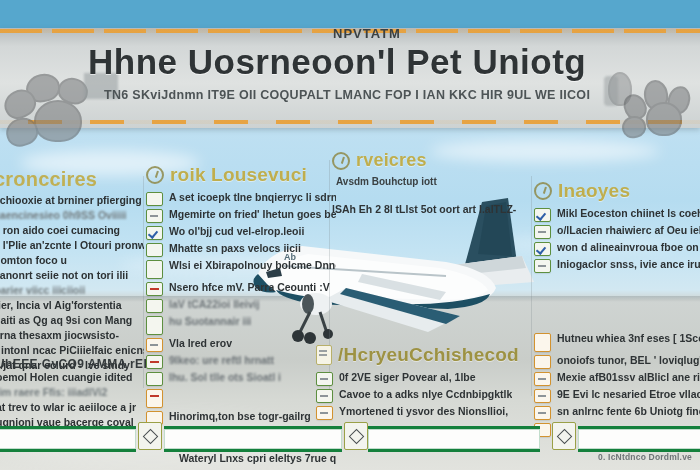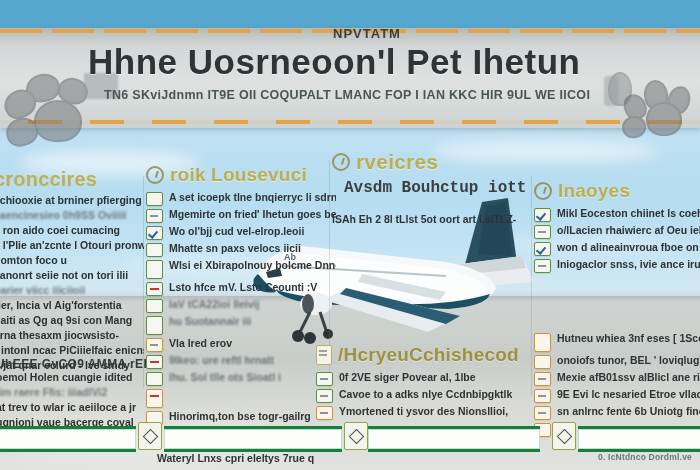--- a/index.html
+++ b/index.html
@@ -89,21 +89,21 @@
   .col-mid2{left:332px;top:150px;width:200px;}
   .col-right{left:534px;top:180px;width:170px;}
   .col-left-b{left:-4px;top:358px;width:150px;}
   .col-mid-b{left:316px;top:344px;width:200px;}
   .col-right-b{left:534px;top:332px;width:170px;}
 
   .sec-head{
     display:flex;align-items:center;gap:6px;margin-bottom:5px;
   }
   .sec-head .htext{
-    font-size:21px;font-weight:700;color:#bfae4e;letter-spacing:.2px;
+    font-size:18px;font-weight:700;color:#bfae4e;letter-spacing:.2px;
     white-space:nowrap;filter:blur(.55px);
     text-shadow:0 1px 0 rgba(255,255,255,.45);
   }
   .sec-head.big .htext{font-size:19px;}
   .sec-head.dark .htext{color:#9d9243;}
 
   .circ-icon{
     width:14px;height:14px;border-radius:50%;
     border:2px solid #8f8a4a;display:inline-block;flex:0 0 auto;
     position:relative;opacity:.85;
@@ -113,22 +113,22 @@
 
   .doc-icon{
     width:14px;height:18px;flex:0 0 auto;
     background:#f6f4e6;border:1.6px solid #b8b06a;border-radius:2px;
     position:relative;
   }
   .doc-icon::before{content:"";position:absolute;left:2px;top:4px;width:8px;height:1.6px;background:#9aa0a2;}
   .doc-icon::after{content:"";position:absolute;left:2px;top:8px;width:8px;height:1.6px;background:#9aa0a2;}
 
   .sec-sub{
-    font-size:16px;font-weight:700;color:#3b4143;margin:0 0 6px 12px;
-    white-space:nowrap;overflow:hidden;filter:blur(.55px);font-family:Liberation Mono, monospace;
+    font-size:10px;font-weight:700;color:#3b4143;margin:0 0 6px 4px;
+    white-space:nowrap;overflow:hidden;filter:blur(.55px);
   }
 
   
   .rows{display:flex;flex-direction:column;gap:2px;}
   .row{display:flex;align-items:flex-start;gap:6px;}
   .chk{
     width:15px;height:12px;flex:0 0 auto;margin-top:1px;
     background:#f4f6ef;border:1.6px solid #5d8f3f;border-radius:2px;
     position:relative;box-shadow:0 1px 1px rgba(0,0,0,.08);
   }
@@ -232,21 +232,21 @@
       <div class="pad" style="left:2px;top:14px;width:18px;height:22px;transform:rotate(-26deg);"></div>
       <div class="pad" style="left:24px;top:22px;width:32px;height:30px;"></div>
       <div class="pad" style="left:0px;top:36px;width:20px;height:18px;transform:rotate(-14deg);"></div>
     </div>
 
     <div class="title-block"></div>
     <div class="title-block2"></div>
   </div>
 
   <div class="banner-sup">NPVTATM</div>
-  <div class="banner-title">Hhne Uosrneoon'l Pet Ihetun</div>
+  <div class="banner-title">Hhne Uosrneoon'l Pet Uniotg</div>
   <div class="banner-sub">TN6 SKviJdnmn IT9E OII COQUPALT LMANC FOP I IAN KKC HIR 9UL WE IICOI</div>
 
   <div class="plane">
     <svg width="290" height="150" viewBox="0 0 290 150">
 
       <path d="M232 6 L258 2 L268 74 L214 72 Z" fill="#2a4f60"></path>
       <path d="M236 10 L256 6 L262 60 L228 58 Z" fill="#1d4250" opacity=".55"></path>
 
       <path d="M196 70 L272 60 L284 86 L206 92 Z" fill="#e9edef"></path>
       <path d="M196 70 L272 60 L276 72 L200 80 Z" fill="#cfd7da"></path>
@@ -333,21 +333,21 @@
       <div class="row">
         <span class="chk"></span>
         <span class="rtext">Mhatte sn paxs velocs iicii</span>
       </div>
       <div class="row">
         <span class="chk tall"></span>
         <span class="rtext">Wlsi ei Xbirapolnouy bolcme Dnnoc</span>
       </div>
       <div class="row">
         <span class="chk red"></span>
-        <span class="rtext">Lsto hfce mV. Lsto Ceounti :V</span>
+        <span class="rtext">Nsero hfce mV. Parra Ceounti :V</span>
       </div>
       <div class="row">
         <span class="chk"></span>
         <span class="rtext faint">laV tCA22ioi lleivij</span>
       </div>
       <div class="row">
         <span class="chk tall"></span>
         <span class="rtext faint">hu Suotannair iii</span>
       </div>
       <div class="row">
@@ -366,21 +366,21 @@
         <span class="chk red orange tall"></span>
       </div>
       <div class="row">
         <span class="chk orange"></span>
         <span class="rtext">Hinorimq,ton bse  togr-gailrg</span>
       </div>
       <div class="row" style="margin-top:10px;">
         <span class="rtext" style="margin-left:21px;">Anviatel Wrere peto lot 6 s liMdy</span>
       </div>
       <div class="row">
-        <span class="rtext" style="margin-left:11px;">Wateryl Lnxs cpri eleltys 7rue q</span>
+        <span class="rtext" style="margin-left:33px;">Wateryl Lnxs cpri eleltys 7rue q</span>
       </div>
     </div>
   </div>
 
   <div class="col col-mid2">
     <div class="sec-head">
       <span class="circ-icon"></span>
       <span class="htext">rveicres</span>
     </div>
     <div class="sec-sub">Avsdm Bouhctup iott</div>

